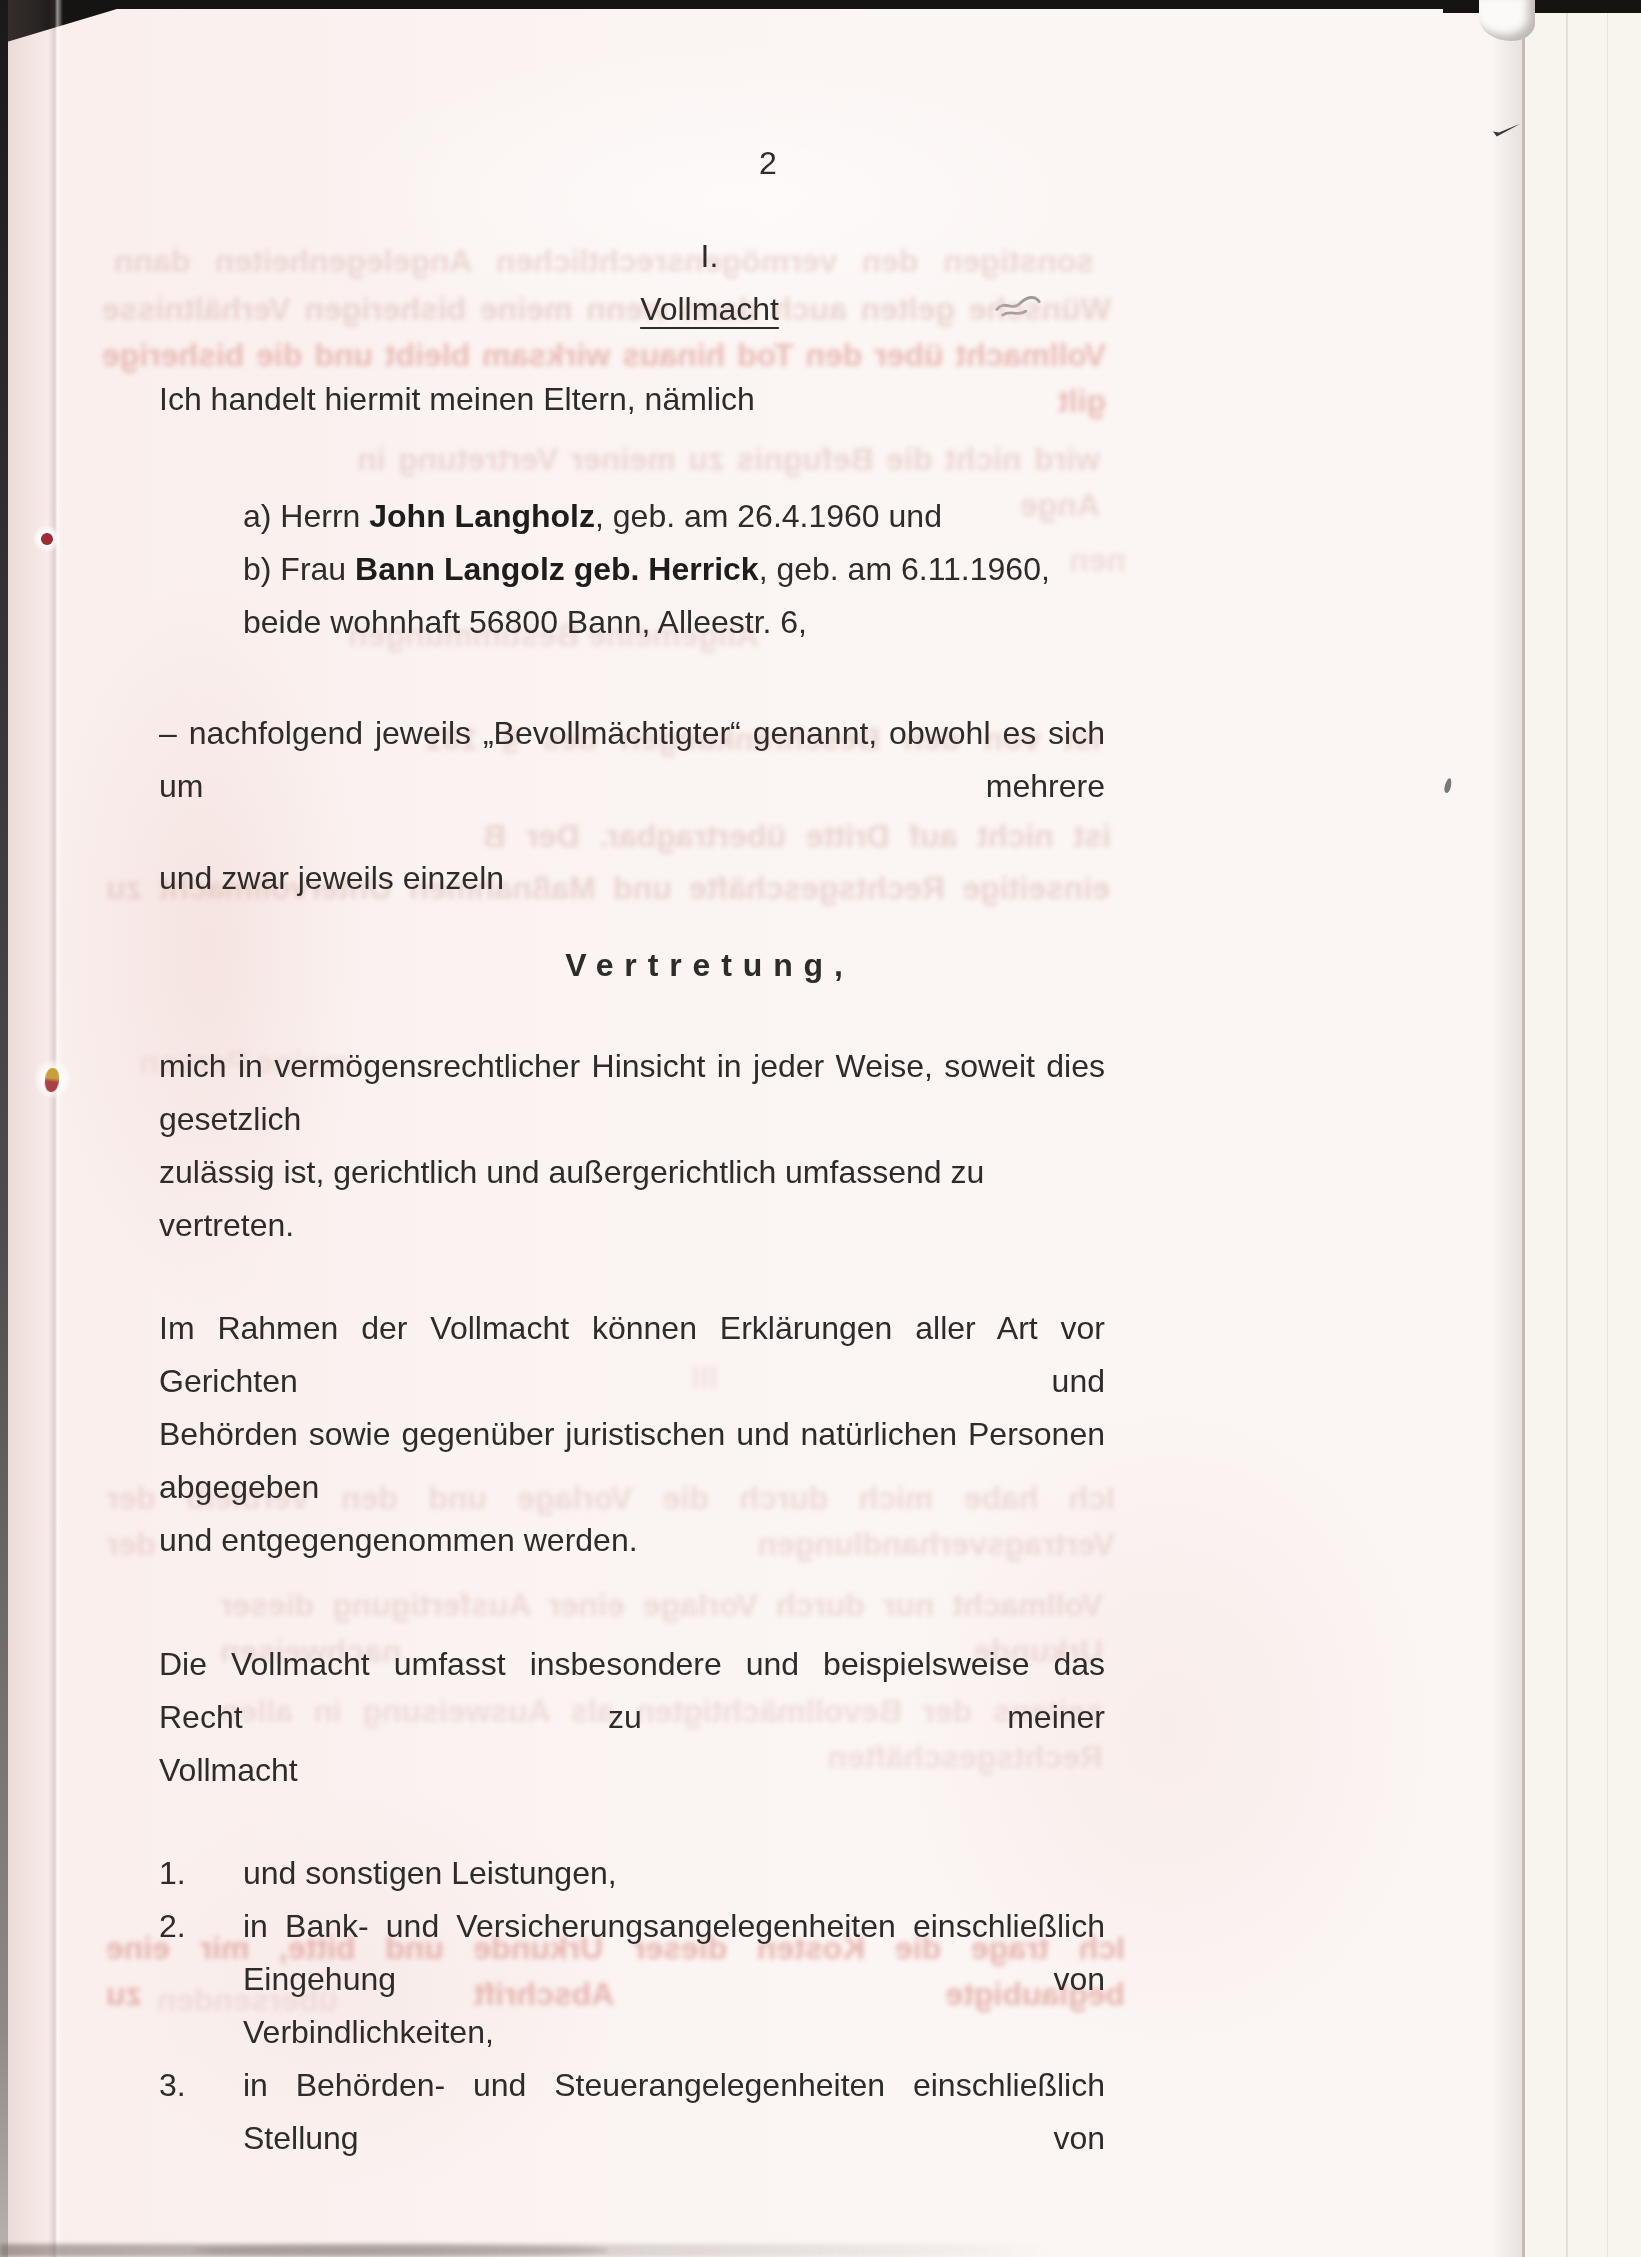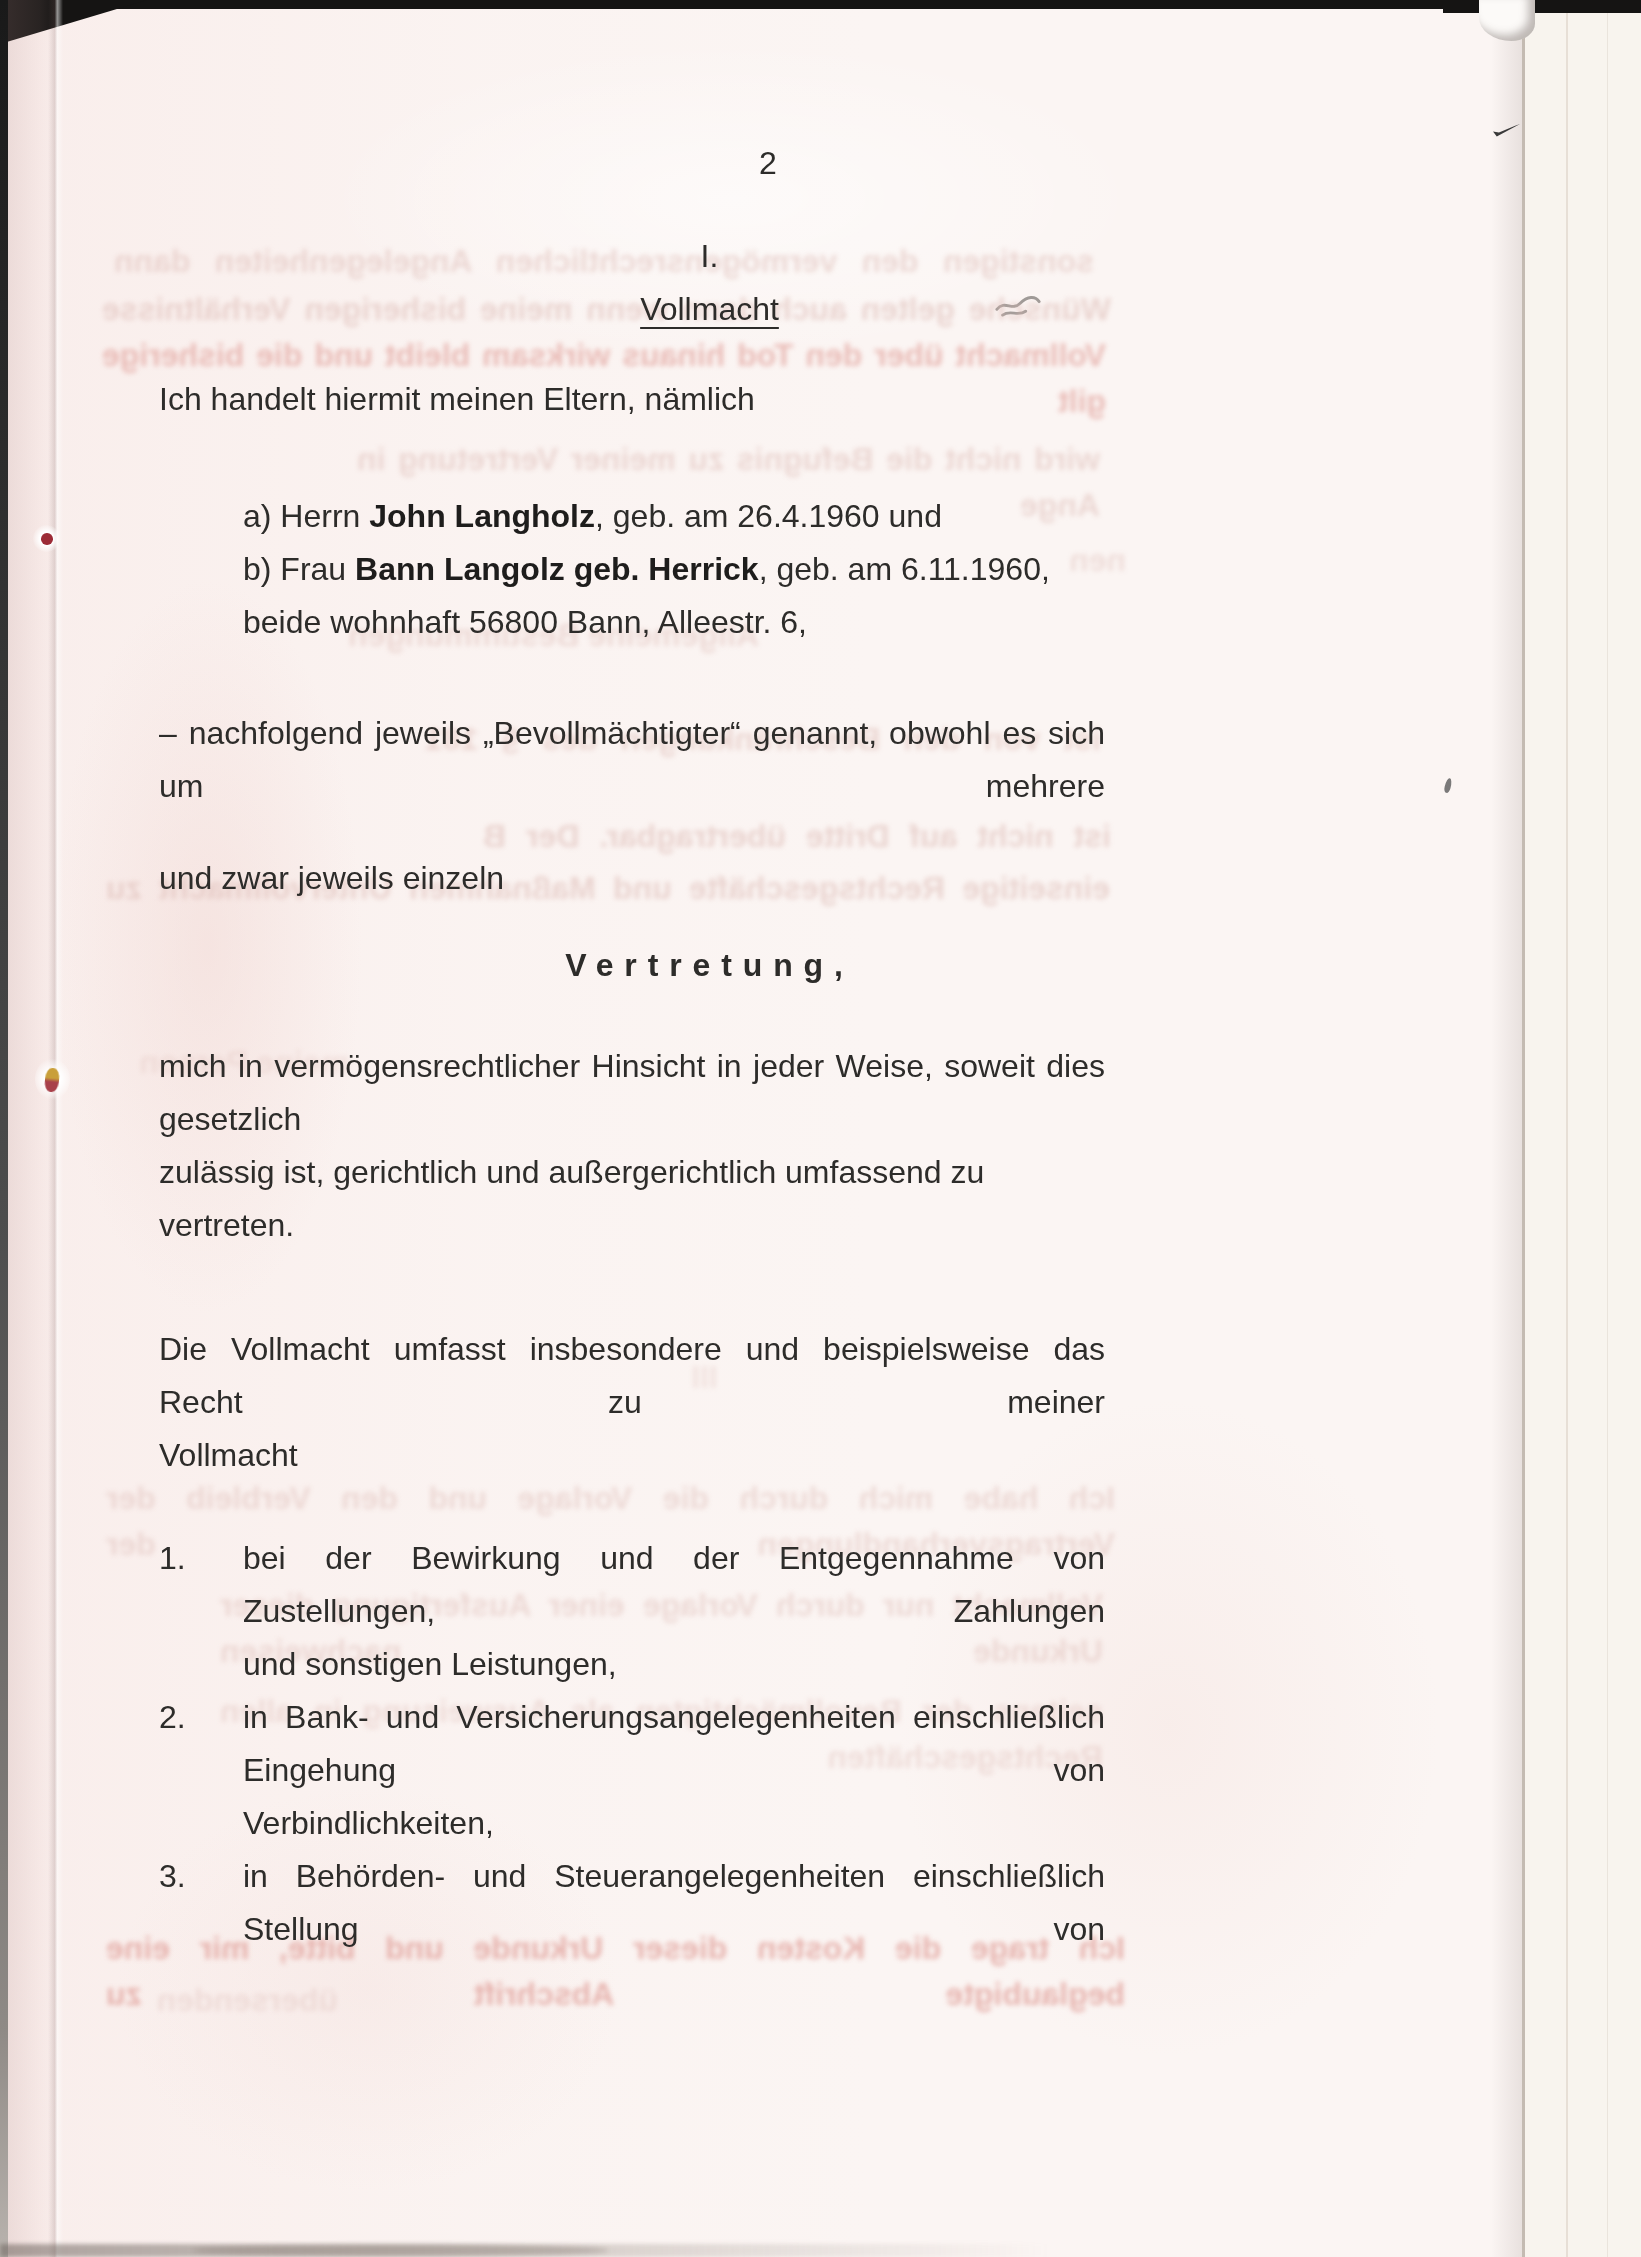--- a/index.html
+++ b/index.html
@@ -149,31 +149,35 @@
 
   <div class="center-wrap m-power">
     <span class="spaced">Vertretung,</span>
   </div>
 
   <div class="m-scope">
       <div class="tline just">mich in vermögensrechtlicher Hinsicht in jeder Weise, soweit dies gesetzlich</div>
       <div class="tline">zulässig ist, gerichtlich und außergerichtlich umfassend zu vertreten.</div>
     </div>
 
+  <div class="m-decl">
+      <div class="tline just">Im Rahmen der Vollmacht können Erklärungen aller Art vor Gerichten und</div>
+      <div class="tline just">Behörden sowie gegenüber juristischen und natürlichen Personen abgegeben</div>
+      <div class="tline">und entgegengenommen werden.</div>
+    </div>
 
   <div class="m-listintro">
       <div class="tline just">Die Vollmacht umfasst insbesondere und beispielsweise das Recht zu meiner</div>
       <div class="tline">Vollmacht</div>
     </div>
 
   <div class="m-list" id="list">
       <div class="li">
         <div class="num">1.</div>
         <div class="txt">
-          <div class="tline just">bei der Bewirkung und der Entgegennahme von Zustellungen, Zahlungen</div>
           <div class="tline">und sonstigen Leistungen,</div>
         </div>
       </div>
       <div class="li">
         <div class="num">2.</div>
         <div class="txt">
           <div class="tline just">in Bank- und Versicherungsangelegenheiten einschließlich Eingehung von</div>
           <div class="tline">Verbindlichkeiten,</div>
         </div>
       </div>

